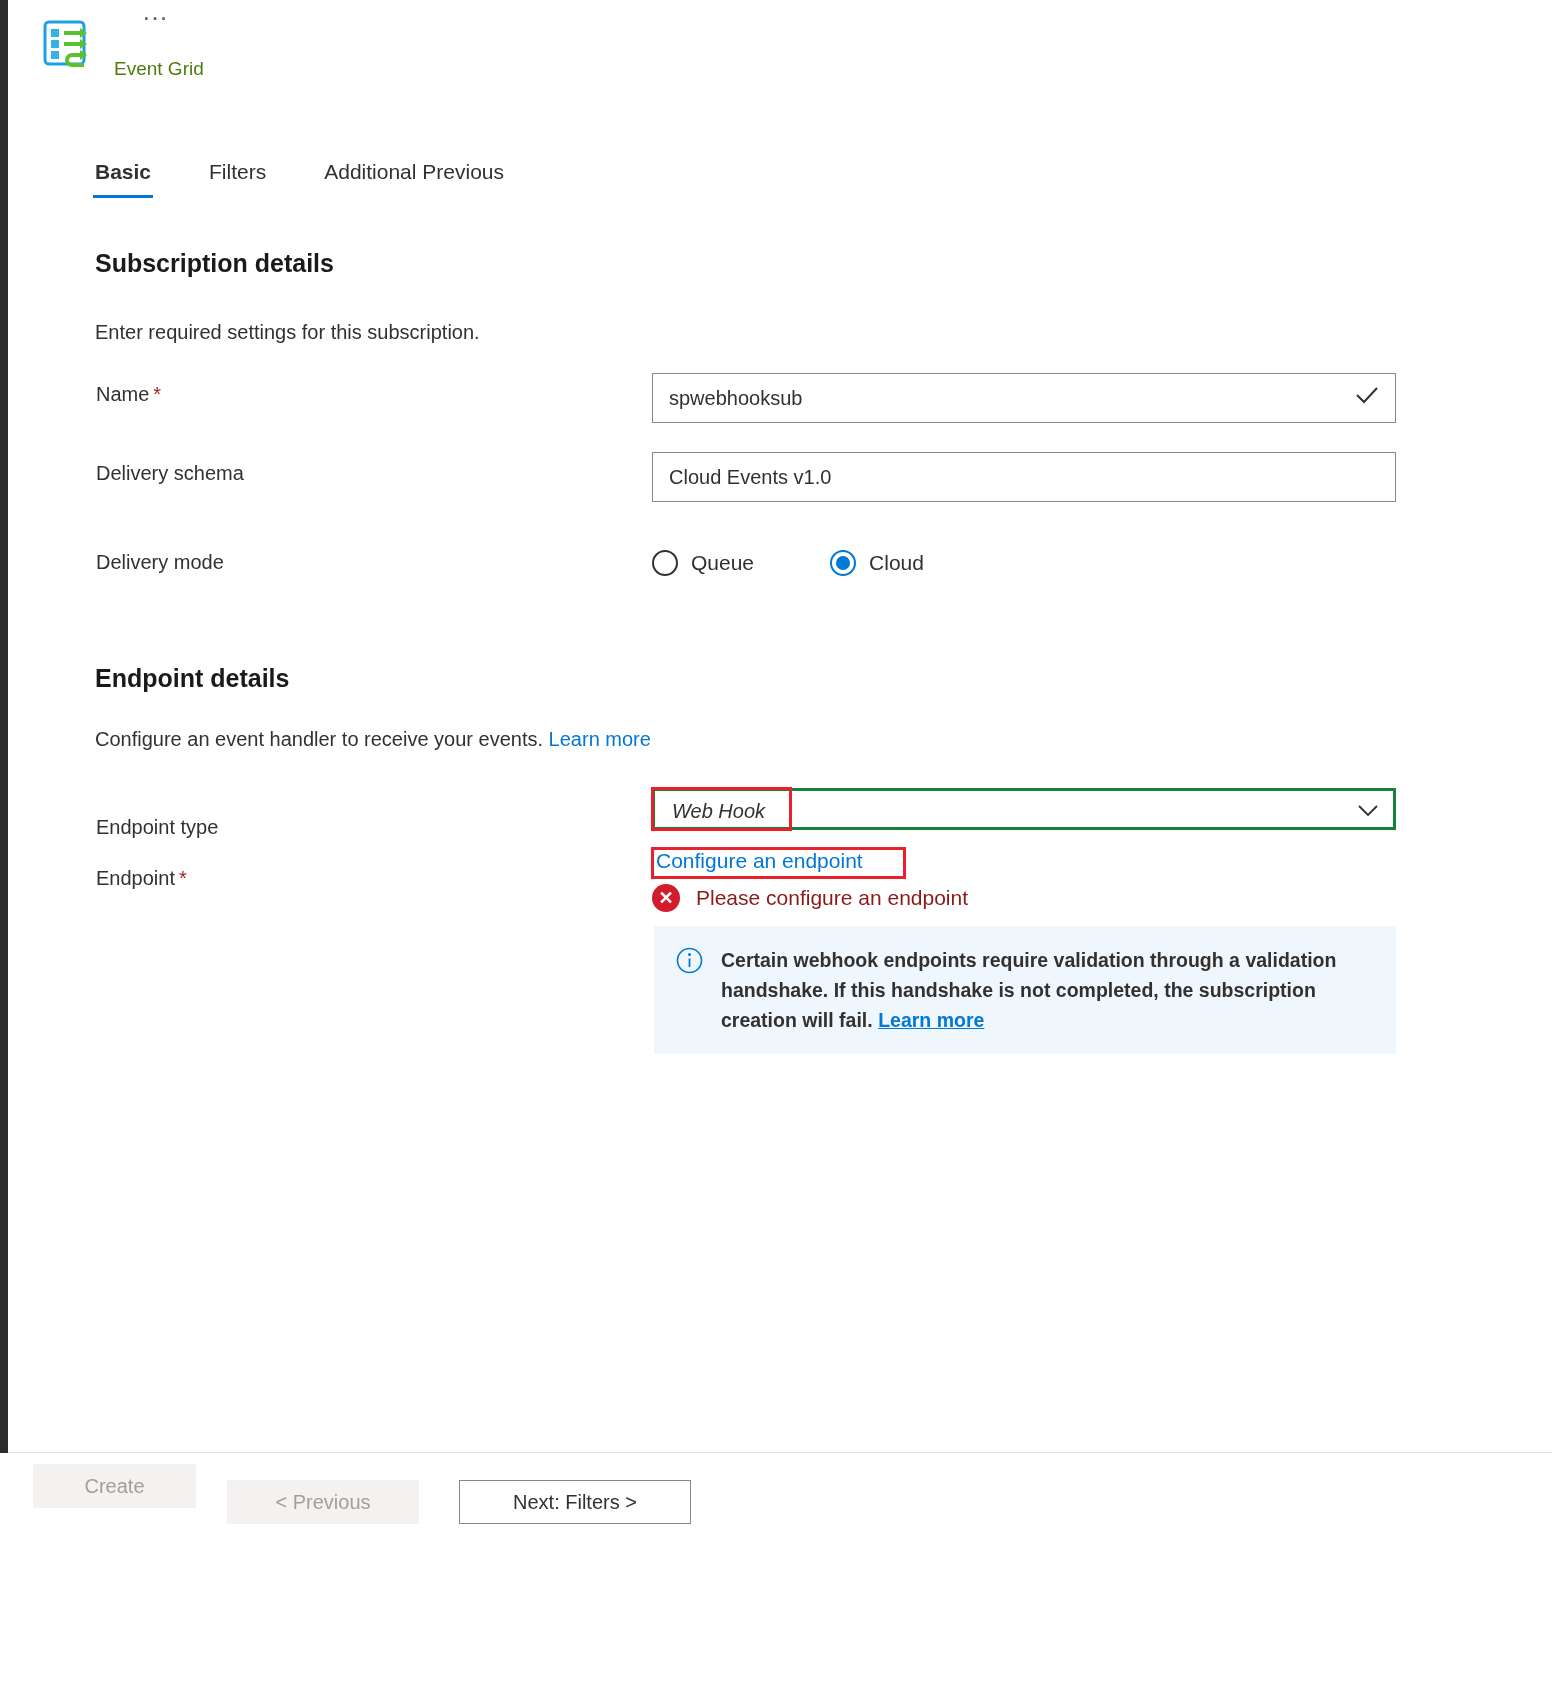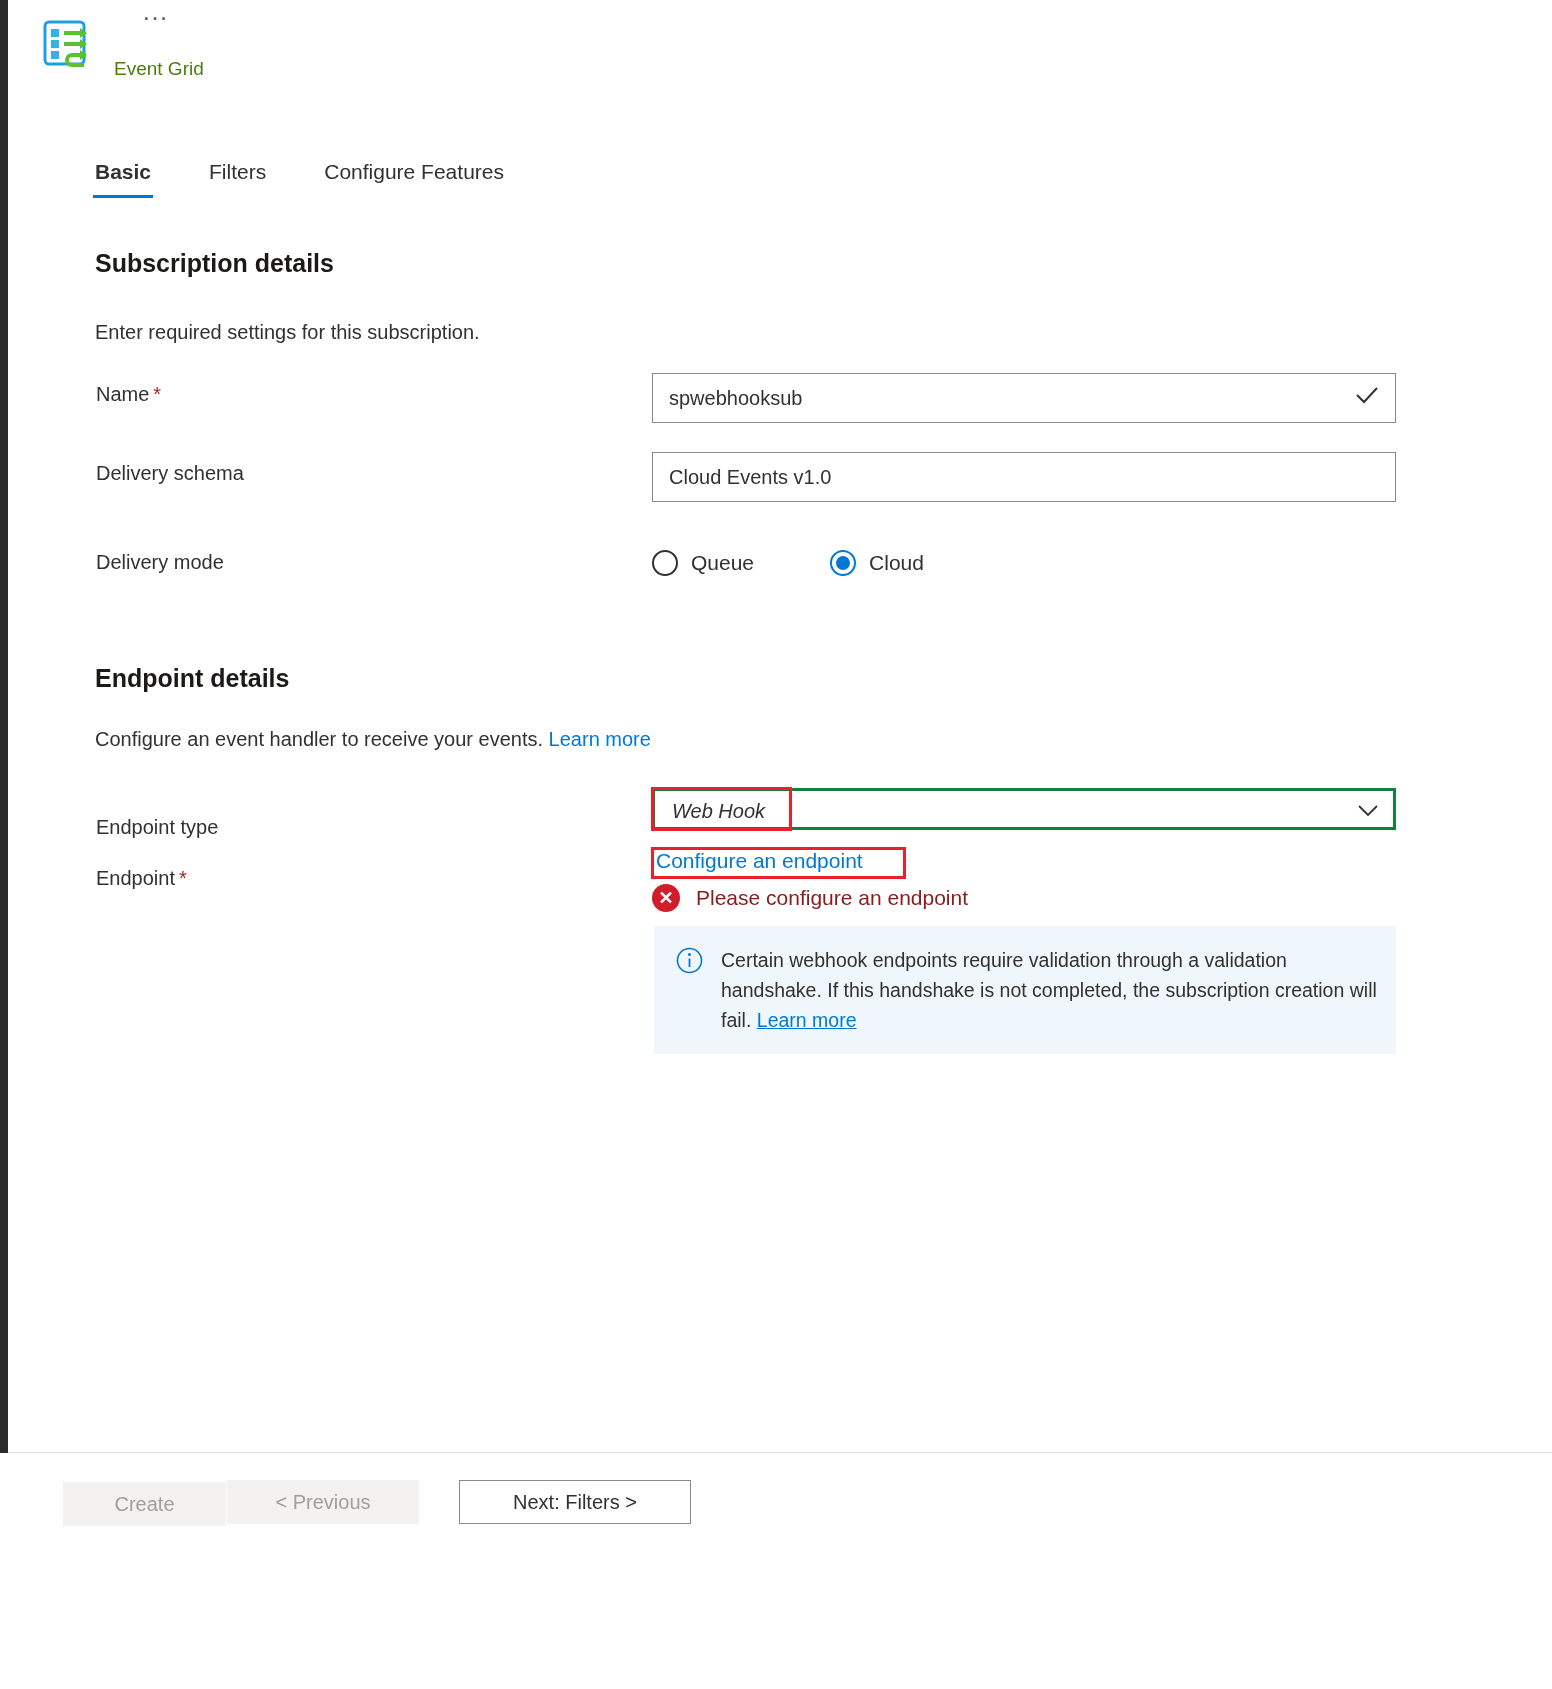--- a/index.html
+++ b/index.html
@@ -210,20 +210,21 @@
   
   .info-box {
     position: absolute;
     left: 654px;
     top: 926px;
     width: 742px;
     min-height: 114px;
     background: #eff6fc;
     display: flex;
     padding: 19px 6px 19px 22px;
+    font-weight: bold;
   }
   .info-icon {
     width: 27px; height: 27px;
     flex: none;
     margin-right: 18px;
     margin-top: 2px;
   }
   .info-text {
     font-size: 19.5px;
     color: #323130;
@@ -283,21 +284,21 @@
   <div class="title-row">
     <span class="ellipsis-btn">···</span>
   </div>
 
   <div class="subtitle">Event Grid</div>
 </div>
 
 <div class="tabs">
   <div class="tab active">Basic</div>
   <div class="tab">Filters</div>
-  <div class="tab">Configure Features</div>
+  <div class="tab">Additional Previous</div>
 </div>
 
 <div class="content">
 
   <div class="section-title" style="top:249px;">Subscription details</div>
   <div class="section-desc" style="top:321px;">Enter required settings for this subscription.</div>
 
   <div class="field-label" style="top:383px;">
     <span>Name</span><span class="req-star">*</span>
   </div>
@@ -361,16 +362,16 @@
     </span>
     <span class="info-text">
       <span>Certain webhook endpoints require validation through a validation handshake. If this handshake is not completed, the subscription creation will fail.</span>
       <span class="link-underline">Learn more</span>
     </span>
   </div>
 </div>
 
 <div class="footer-divider"></div>
 <div class="footer">
-  <div class="btn btn-disabled" style="left:33px; top:29px; width:163px;margin-left:30px;">Create</div>
+  <div class="btn btn-disabled" style="left:33px; top:11px; width:163px;">Create</div>
   <div class="btn btn-disabled" style="left:227px; top:27px; width:192px;">&lt; Previous</div>
   <div class="btn btn-default" style="left:459px; top:27px; width:232px;">Next: Filters &gt;</div>
 </div>
 
 </body></html>

